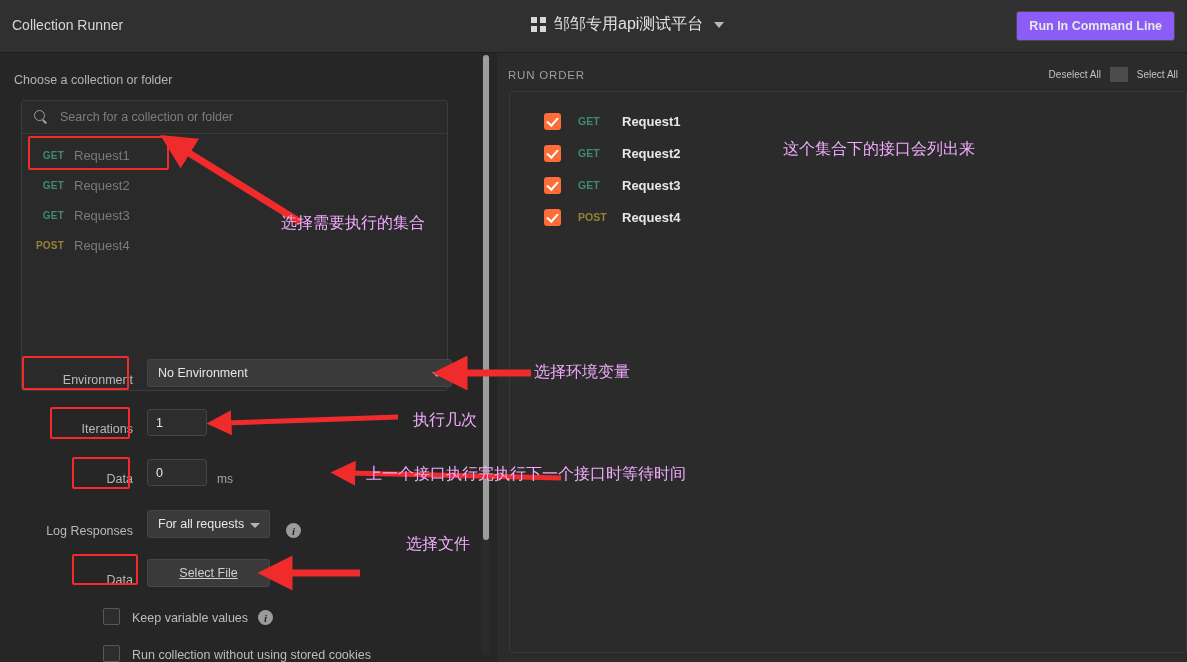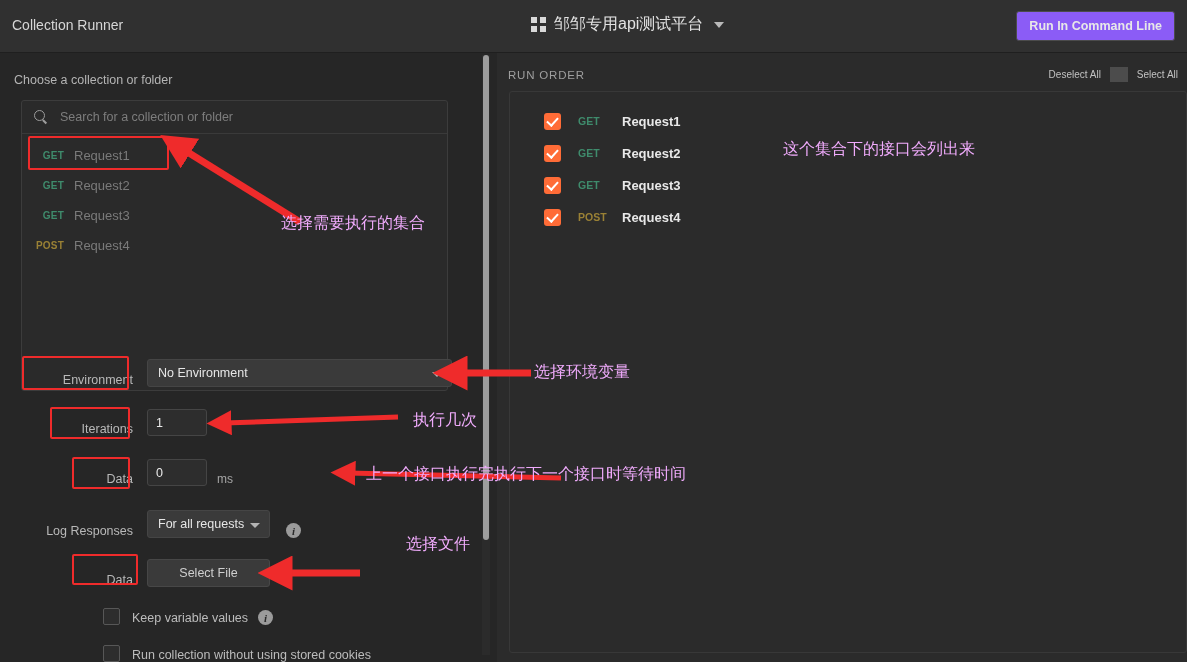--- a/index.html
+++ b/index.html
@@ -141,21 +141,21 @@
     width: 15px; height: 15px; border-radius: 50%;
     background: #9b9b9b; color: #2a2a2a;
     font-size: 11px; font-weight: bold; font-style: italic;
     display: flex; align-items: center; justify-content: center;
     font-family: "Liberation Serif", serif;
   }
   .file-btn {
     background: #3a3a3a; border: 1px solid #474747; border-radius: 3px;
     height: 28px; width: 123px;
     display: flex; align-items: center; justify-content: center;
-    color: #cfcfcf; font-size: 12.5px;
+    color: #cfcfcf; font-size: 12.5px; text-decoration: underline;
   }
   .chk-empty {
     width: 17px; height: 17px; border: 1px solid #575757;
     border-radius: 2px; background: #2d2d2d;
   }
   .chk-label { font-size: 12.5px; color: #bcbcbc; margin-left: 12px; }
 
   
   .vscroll {
     position: absolute; left: 482px; top: 55px;

